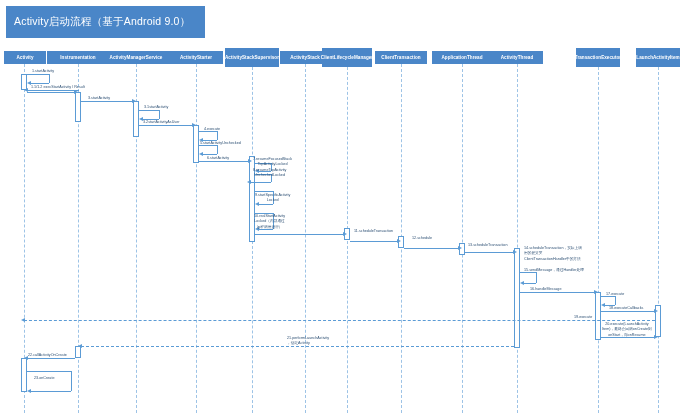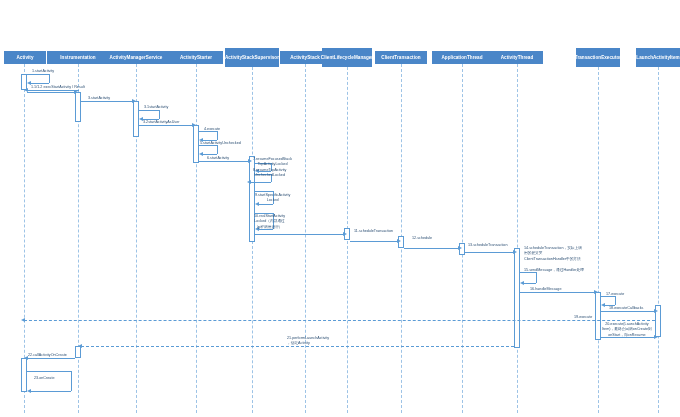--- a/index.html
+++ b/index.html
@@ -85,20 +85,23 @@
     line-height:1.45;
     letter-spacing:.02px;
   }
   .lbl.c{text-align:center;}
 </style>
 </head>
 <body>
 
 <div id="canvas">
 
+  <div class="title-banner">
+    <span>Activity启动流程（基于Android 9.0）</span>
+  </div>
 
   <div class="head" style="left:4px;top:51px;width:42px;height:13px;">
     <span>Activity</span>
     </div>
 
   <div class="head" style="left:47px;top:51px;width:62px;height:13px;">
     <span>Instrumentation</span>
     </div>
 
   <div class="head" style="left:96px;top:51px;width:80px;height:13px;">

